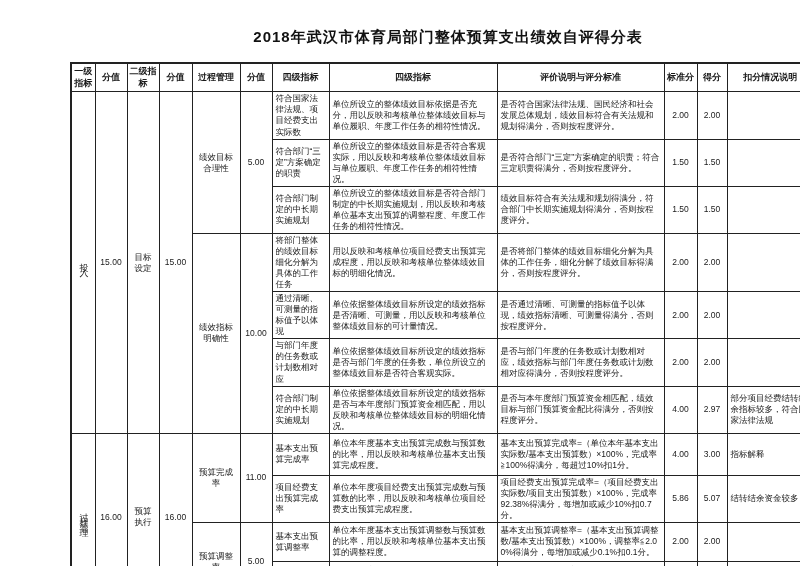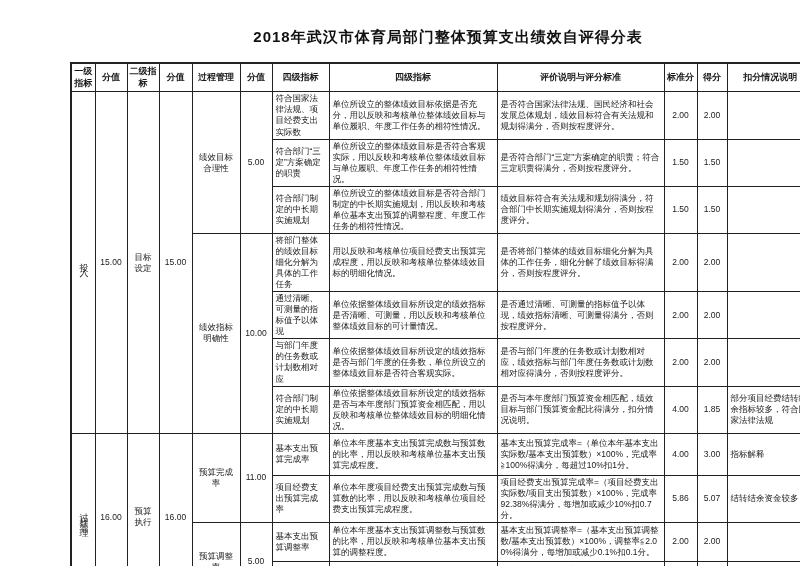--- a/index.html
+++ b/index.html
@@ -111,23 +111,23 @@
         <td class="l">与部门年度的任务数或计划数相对应</td>
         <td class="l">单位依据整体绩效目标所设定的绩效指标是否与部门年度的任务数，单位所设立的整体绩效目标是否符合客观实际。</td>
         <td class="l">是否与部门年度的任务数或计划数相对应，绩效指标与部门年度任务数或计划数相对应得满分，否则按程度评分。</td>
         <td class="c">2.00</td>
         <td class="c">2.00</td>
         <td class="l"></td>
       </tr>
       <tr style="height:43px">
         <td class="l">符合部门制定的中长期实施规划</td>
         <td class="l">单位依据整体绩效目标所设定的绩效指标是否与本年度部门预算资金相匹配，用以反映和考核单位整体绩效目标的明细化情况。</td>
-        <td class="l">是否与本年度部门预算资金相匹配，绩效目标与部门预算资金配比得满分，扣分情况说明。</td>
+        <td class="l">是否与本年度部门预算资金相匹配，绩效目标与部门预算资金配比得满分，否则按程度评分。</td>
         <td class="c">4.00</td>
-        <td class="c">1.85</td>
+        <td class="c">2.97</td>
         <td class="l">部分项目经费结转结余指标较多，符合国家法律法规</td>
       </tr>
       <tr style="height:42px">
         <td class="vert" rowspan="4"><span>过程管理</span></td>
         <td class="c" rowspan="4">16.00</td>
         <td class="c" rowspan="4">预算执行</td>
         <td class="c" rowspan="4">16.00</td>
         <td class="c" rowspan="2">预算完成率</td>
         <td class="c" rowspan="2">11.00</td>
         <td class="l">基本支出预算完成率</td>

